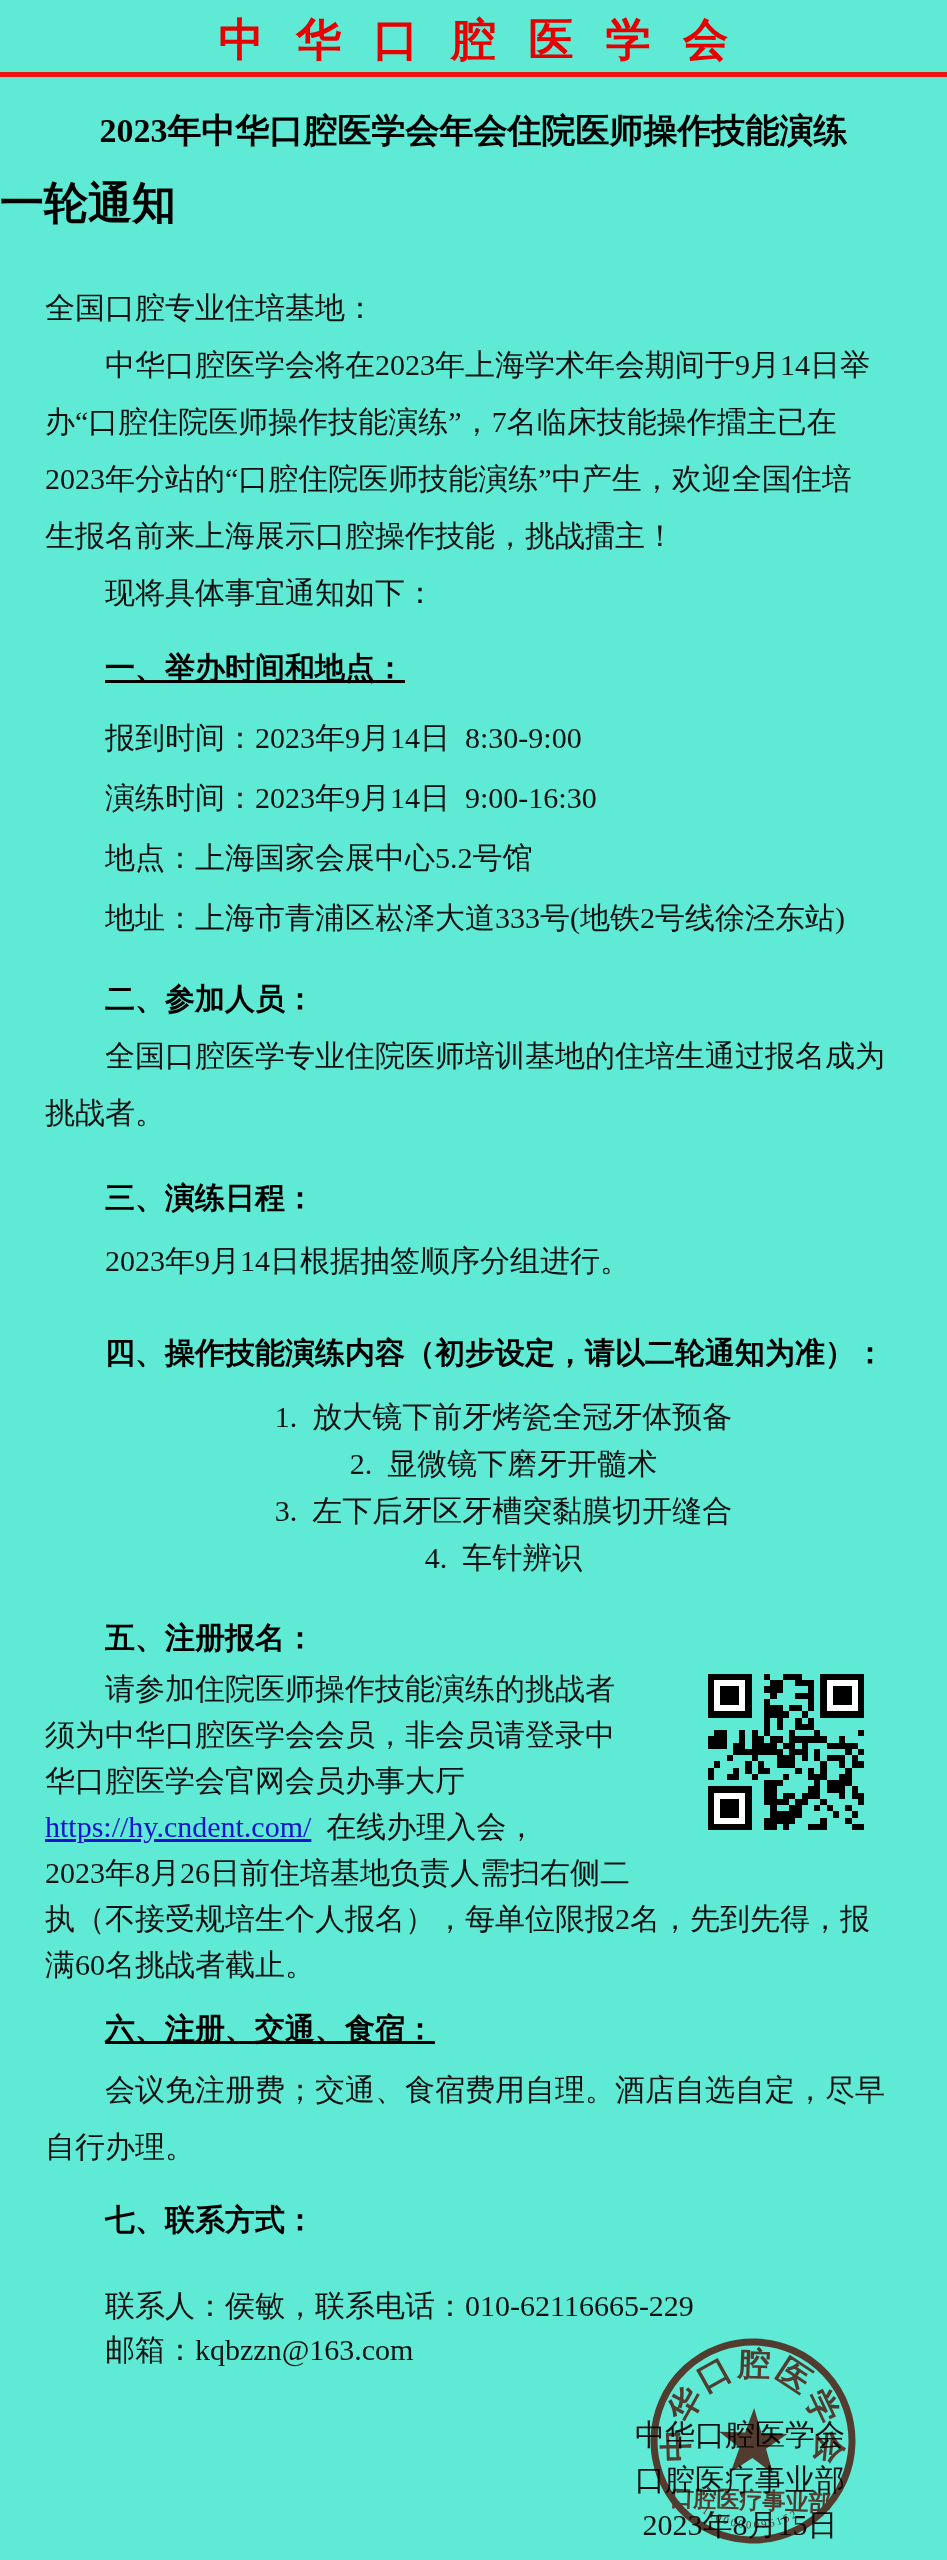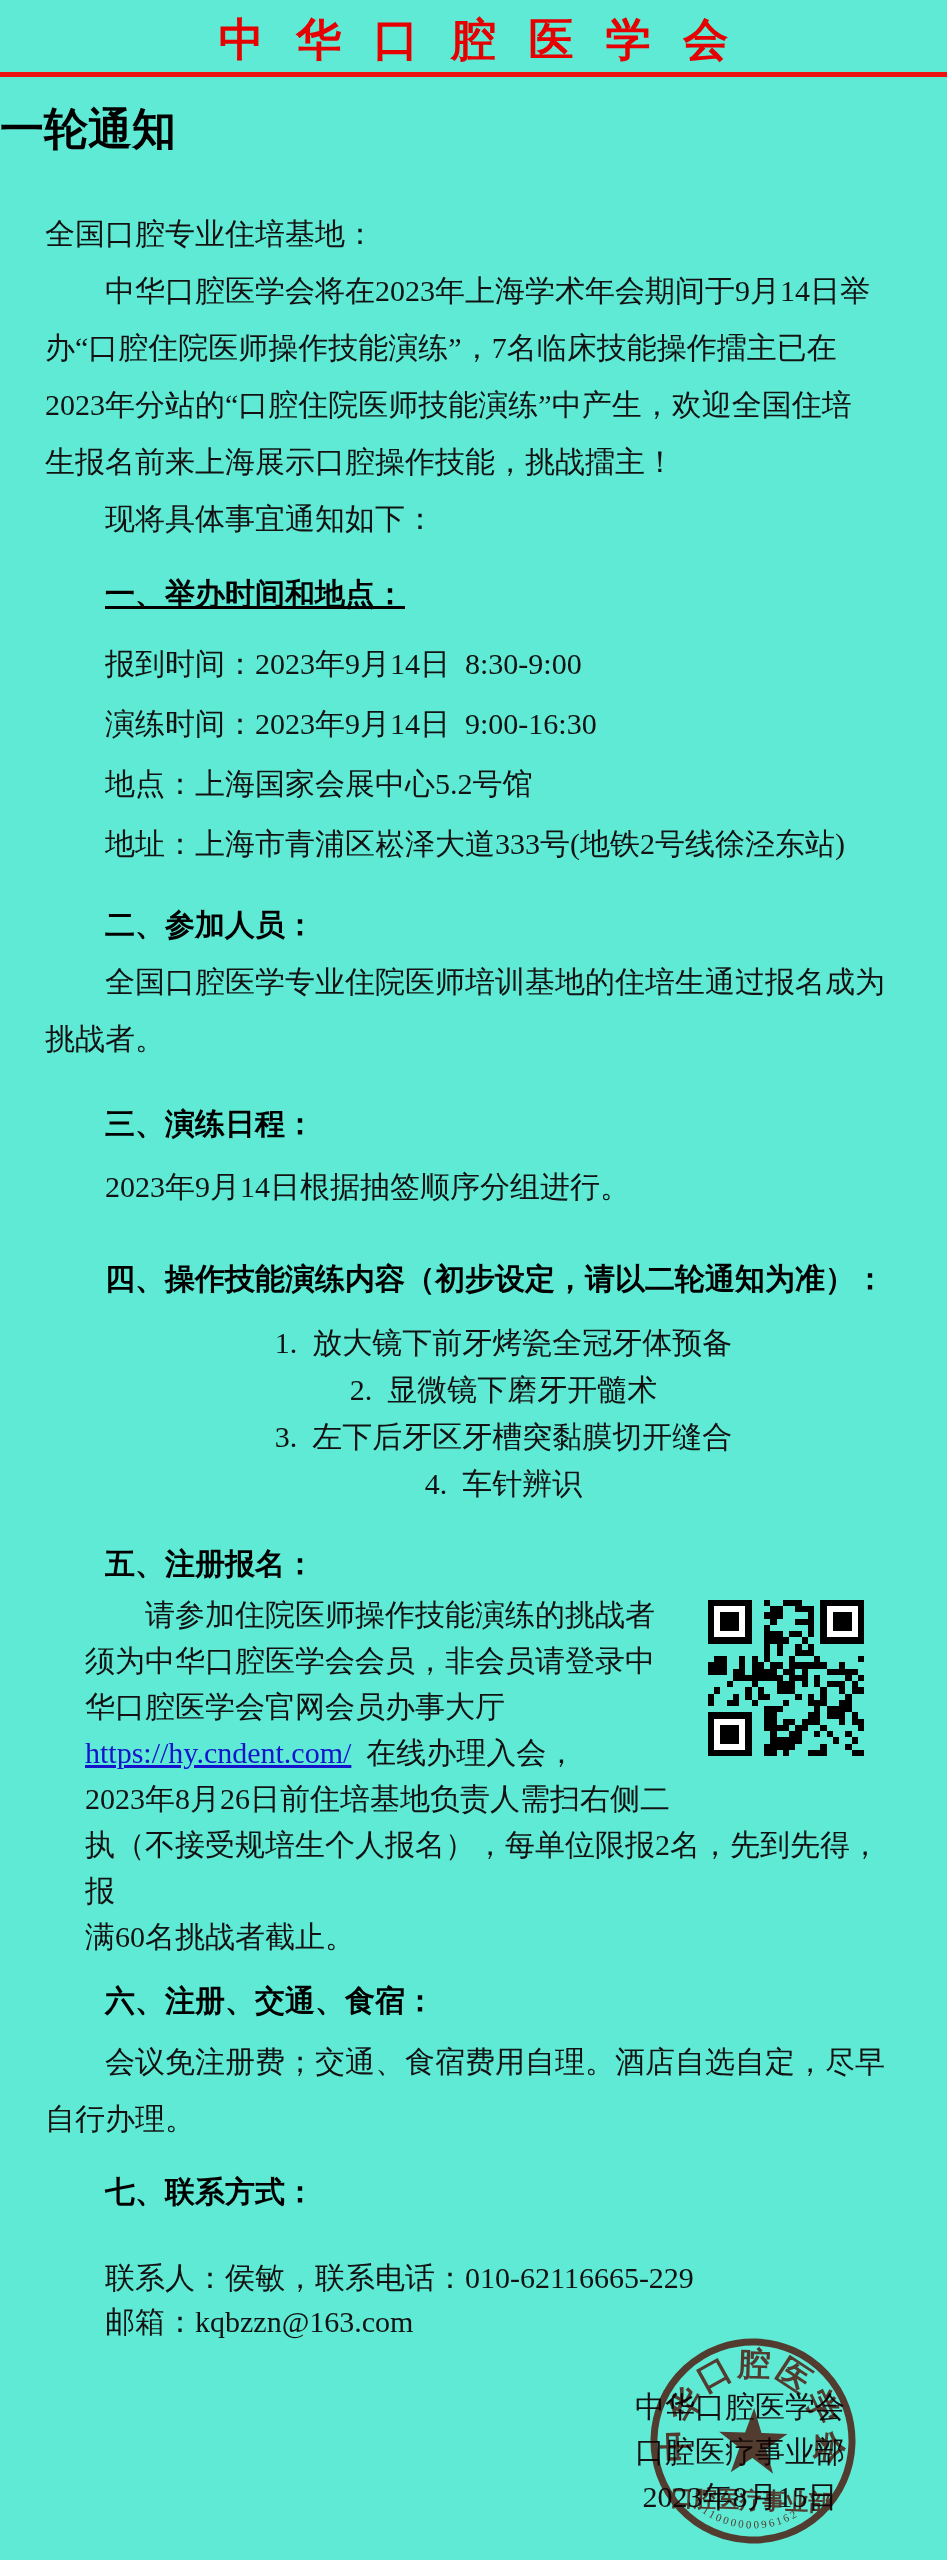--- a/index.html
+++ b/index.html
@@ -26,23 +26,23 @@
   .s1-lines{margin-top:12px;}
   .s1-lines .line{line-height:60px;}
   .h2{margin-top:22px;}
   .h3{margin-top:28px;}
   .s3-lines{margin-top:6px;}
   .h4{margin-top:35px;}
   .s4-list{margin-top:12px;text-align:center;}
   .s4-list .line{line-height:47px;}
   .h5{margin-top:28px;}
   .s5{position:relative;margin-top:0;}
-  .s5 .line{line-height:46px;margin-left:40px;}
+  .s5 .line{line-height:46px;}
   .qr{position:absolute;top:6px;right:38px;width:156px;height:160px;}
-  .h6{margin-top:12px;}
+  .h6{margin-top:12px;text-decoration:underline;}
   .s6-lines{margin-top:4px;}
   .h7{margin-top:16px;}
   .s7-lines{margin-top:36px;}
   .s7-lines .line{line-height:44px;}
   a.link,span.link{color:#1414cc;text-decoration:underline;cursor:pointer;}
   
   .sign-block{
     margin-top:40px;width:280px;margin-left:auto;margin-right:22px;
     text-align:center;
   }
@@ -55,20 +55,21 @@
   }
 </style>
 </head>
 <body>
 
 <div class="page">
 
   <div class="org-title">中华口腔医学会</div>
   <div class="red-rule"></div>
 
+  <div class="doc-title">2023年中华口腔医学会年会住院医师操作技能演练</div>
   <div class="doc-subtitle">一轮通知</div>
 
   <div class="content">
 
     <div class="intro">
       <div class="line">全国口腔专业住培基地：</div>
       <div class="line indent">中华口腔医学会将在2023年上海学术年会期间于9月14日举</div>
       <div class="line">办“口腔住院医师操作技能演练”，7名临床技能操作擂主已在</div>
       <div class="line">2023年分站的“口腔住院医师技能演练”中产生，欢迎全国住培</div>
       <div class="line">生报名前来上海展示口腔操作技能，挑战擂主！</div>

